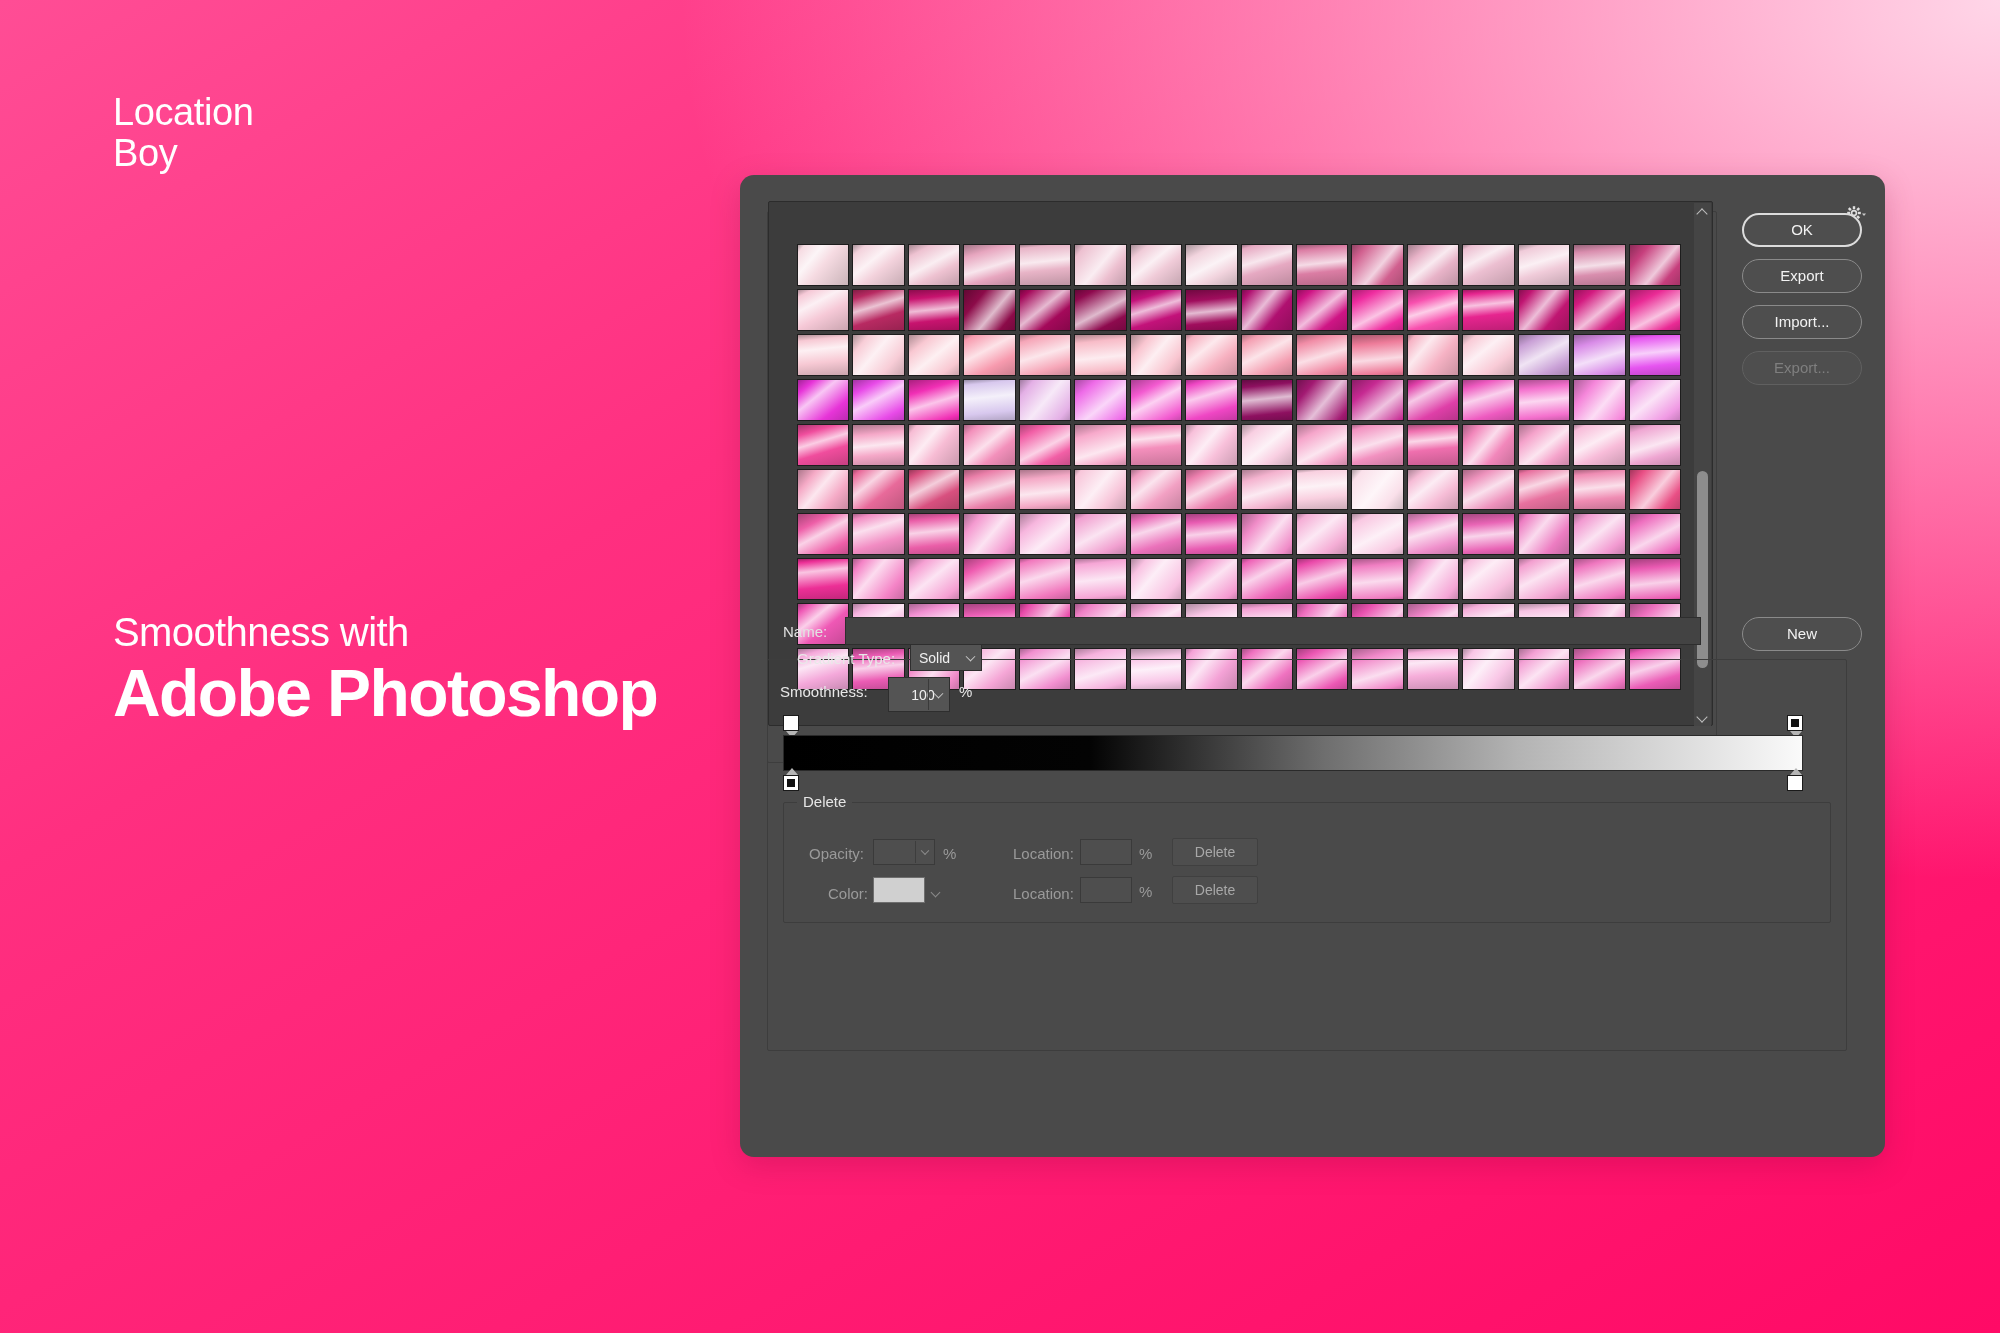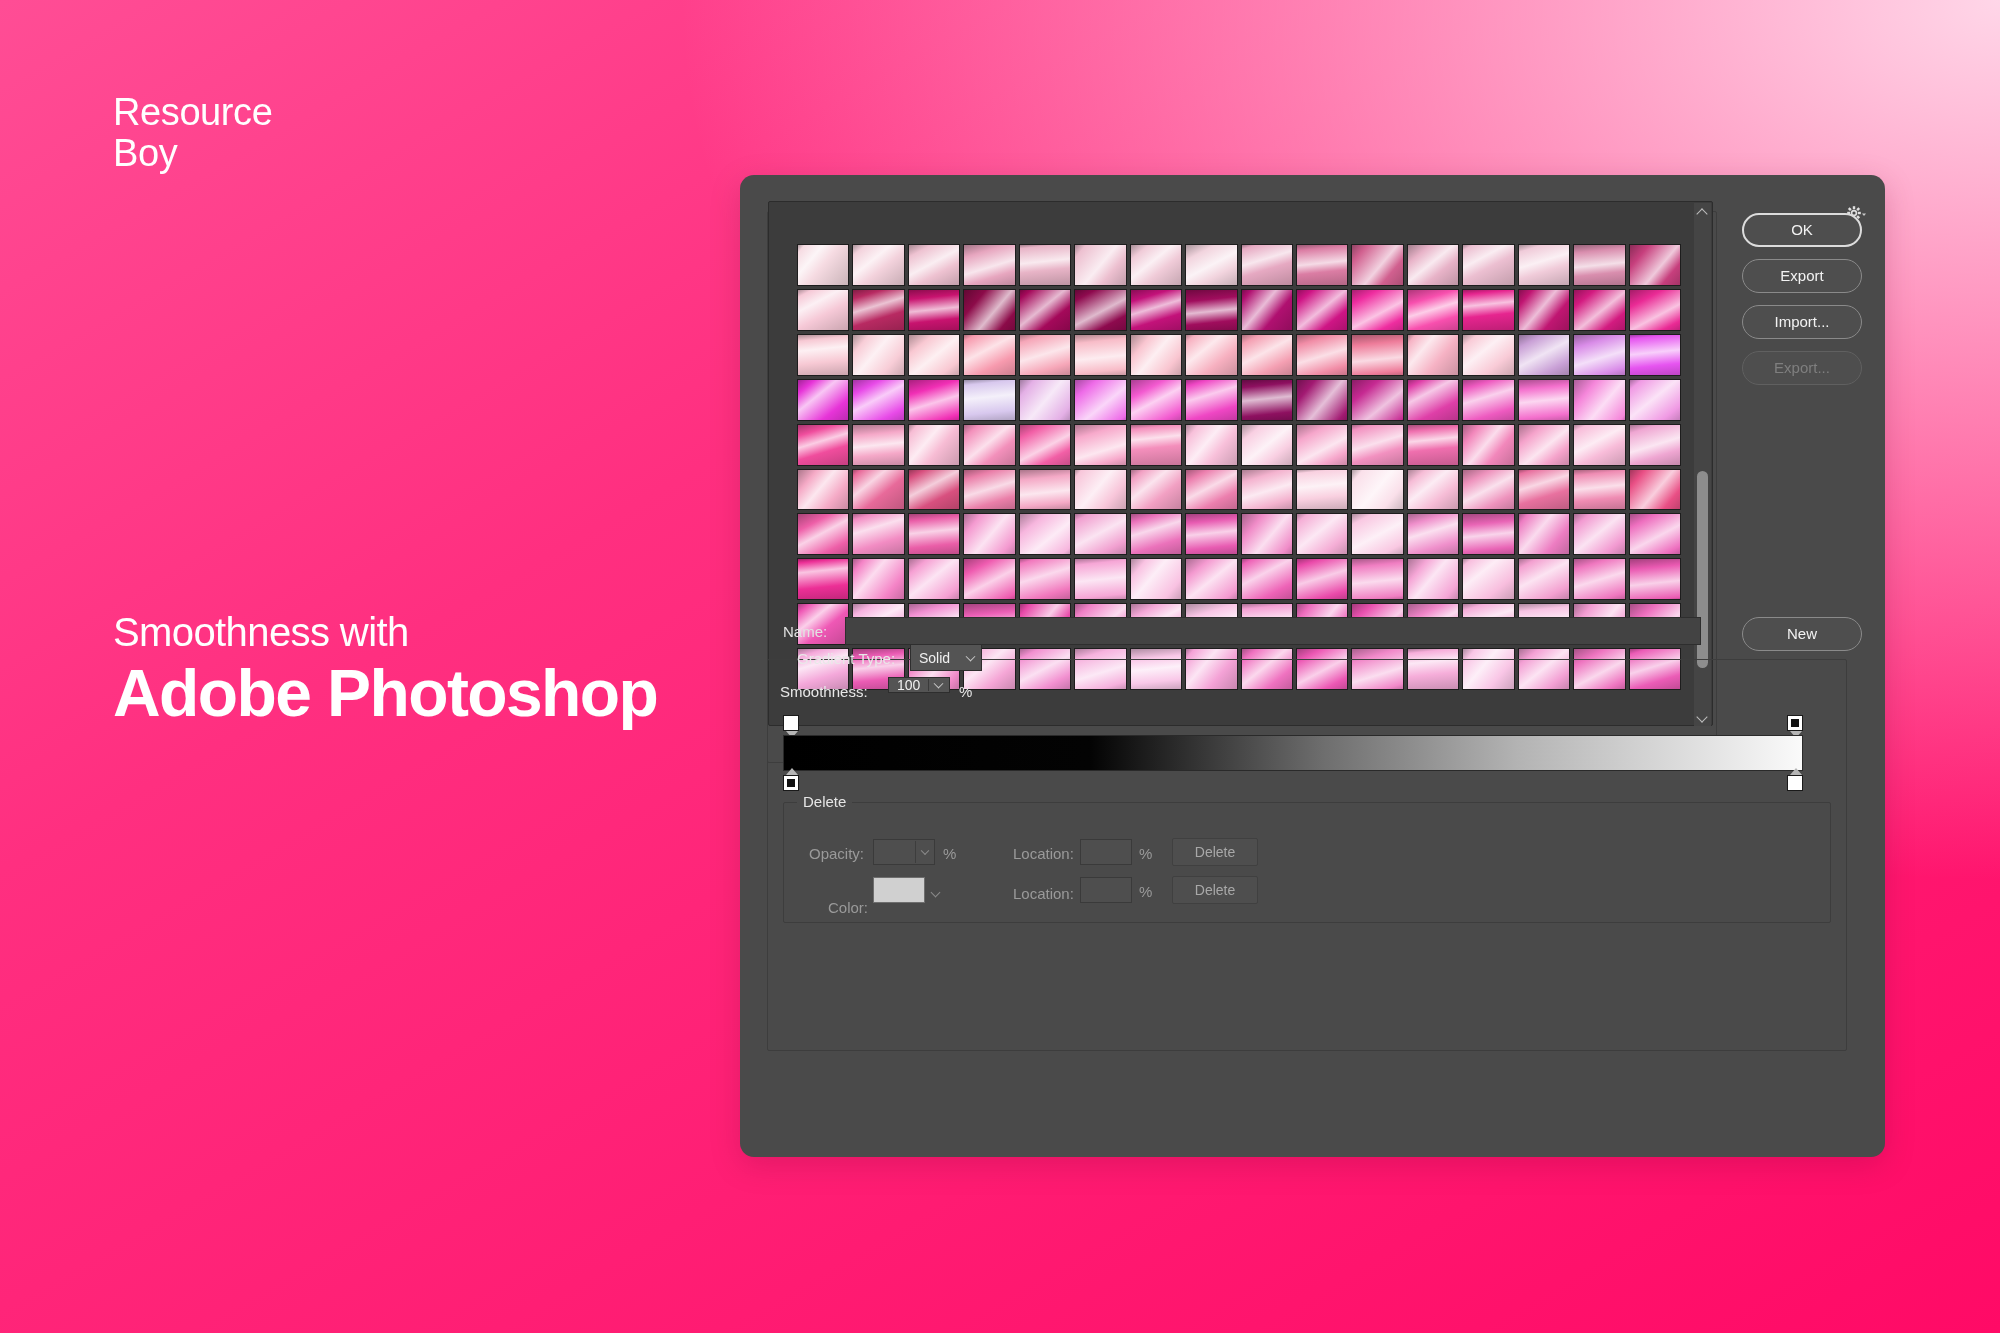--- a/index.html
+++ b/index.html
@@ -183,21 +183,21 @@
     padding-left: 8px;
     cursor: pointer;
   }
   .mini-select .cv {
     position: absolute; right: 7px; top: 50%;
     width: 7px; height: 7px;
     border-right: 1.5px solid #c8c8c8; border-bottom: 1.5px solid #c8c8c8;
     transform: translateY(-70%) rotate(45deg);
   }
   .gtype-select { left: 170px; top: 469px; width: 72px; height: 27px; }
-  .smooth-select { left: 148px; top: 502px; width: 62px; height: 16px; }
+  .smooth-select { left: 148px; top: 502px; width: 62px; height: 35px; justify-content: center; }
   .smooth-select .val { color: #f0f0f0; font-size: 14px; }
   .smooth-sep {
     position: absolute; right: 20px; top: 1px; bottom: 1px; width: 1px;
     background: #3a3a3a;
   }
   .pct { position: absolute; color: #e8e8e8; font-size: 15px; }
   .pct-smooth { left: 219px; top: 508px; }
 
   
   .ramp-wrap { position: absolute; left: 43px; top: 540px; width: 1020px; height: 76px; }
@@ -229,21 +229,21 @@
     border-left: 6px solid transparent; border-right: 6px solid transparent;
     border-bottom: 7px solid #b6b6b6;
   }
 
   
   .stops-group { left: 43px; top: 627px; width: 1048px; height: 121px; }
   .stops-label { left: 57px; top: 618px; }
 
   .row-label { position: absolute; color: #9a9a9a; font-size: 15px; }
   .op-label { left: 69px; top: 670px; }
-  .col-label { left: 88px; top: 710px; margin-top: 14px; }
+  .col-label { left: 88px; top: 710px; }
   .loc1-label { left: 273px; top: 670px; }
   .loc2-label { left: 273px; top: 710px; }
 
   .dim-field {
     position: absolute; background: #4e4e4e;
     border: 1px solid #3a3a3a;
   }
   .op-field { left: 133px; top: 664px; width: 62px; height: 26px; }
   .op-field .cv {
     position: absolute; right: 6px; top: 50%;
@@ -275,21 +275,21 @@
     border-radius: 2px; text-align: center; line-height: 26px;
     font-family: "Liberation Sans", sans-serif;
     cursor: default;
   }
   .del1 { left: 432px; top: 663px; }
   .del2 { left: 432px; top: 701px; }
 </style>
 </head>
 <body>
 
-<div class="promo-brand">Resource
+<div class="promo-brand">Location
 Boy</div>
 <div class="promo-sub">Smoothness with</div>
 <div class="promo-title">Adobe Photoshop</div>
 
 <div class="dialog">
 
   <div class="groupbox presets-group"></div>
   <div class="panel-label presets-label">Presets</div>
 
   <div class="gear-icon">

